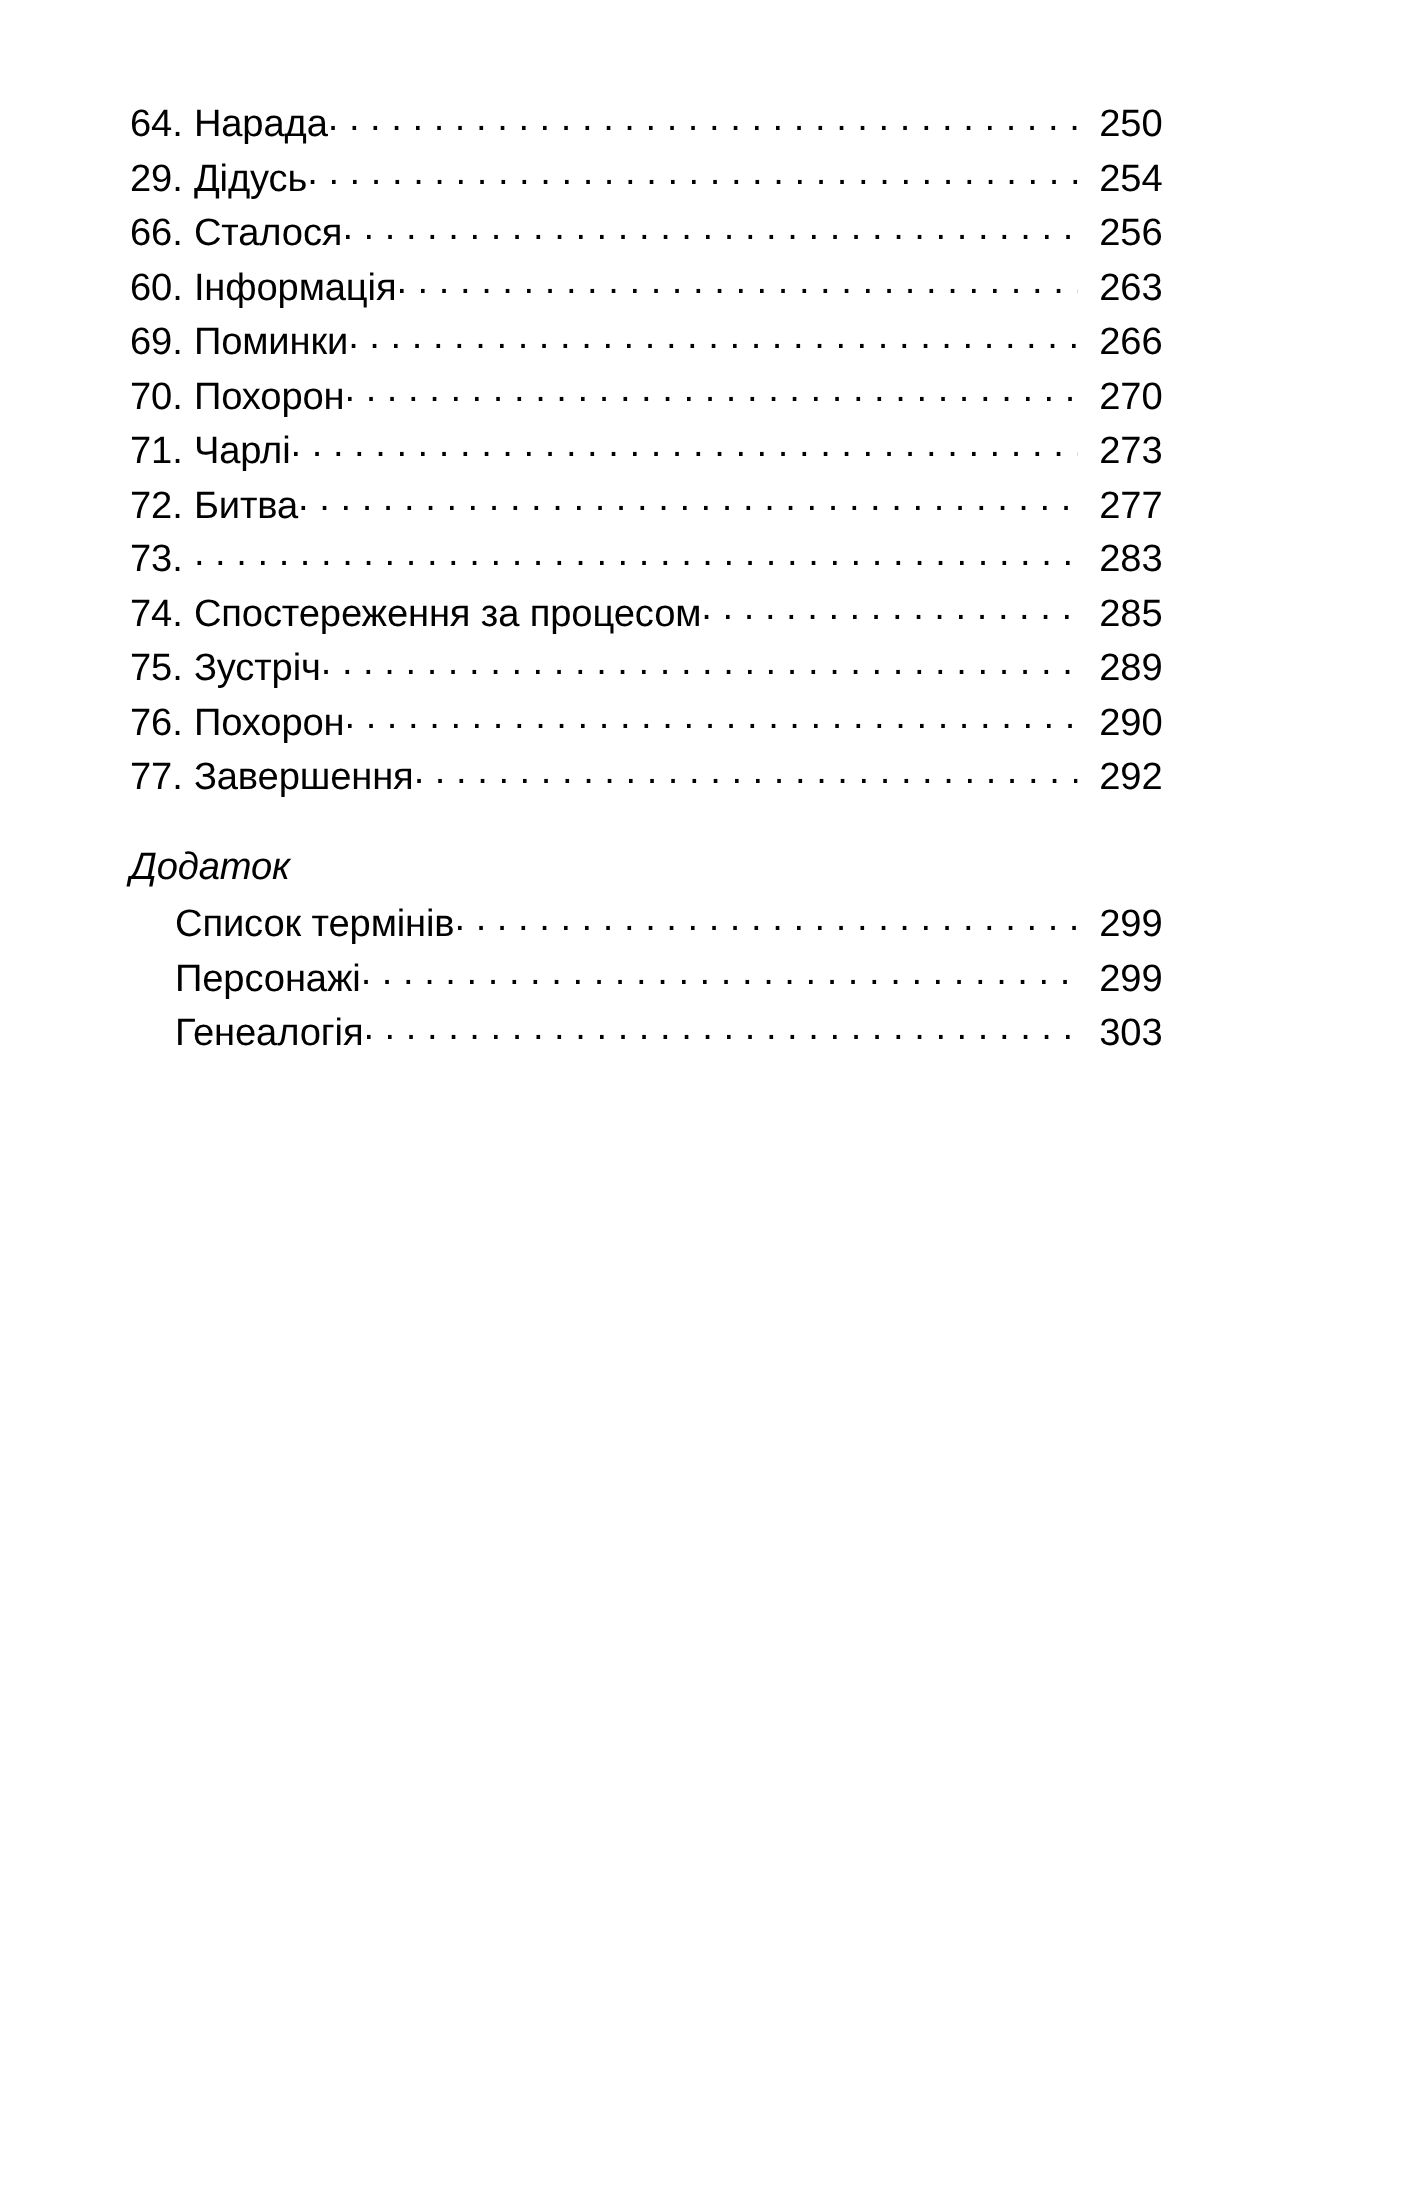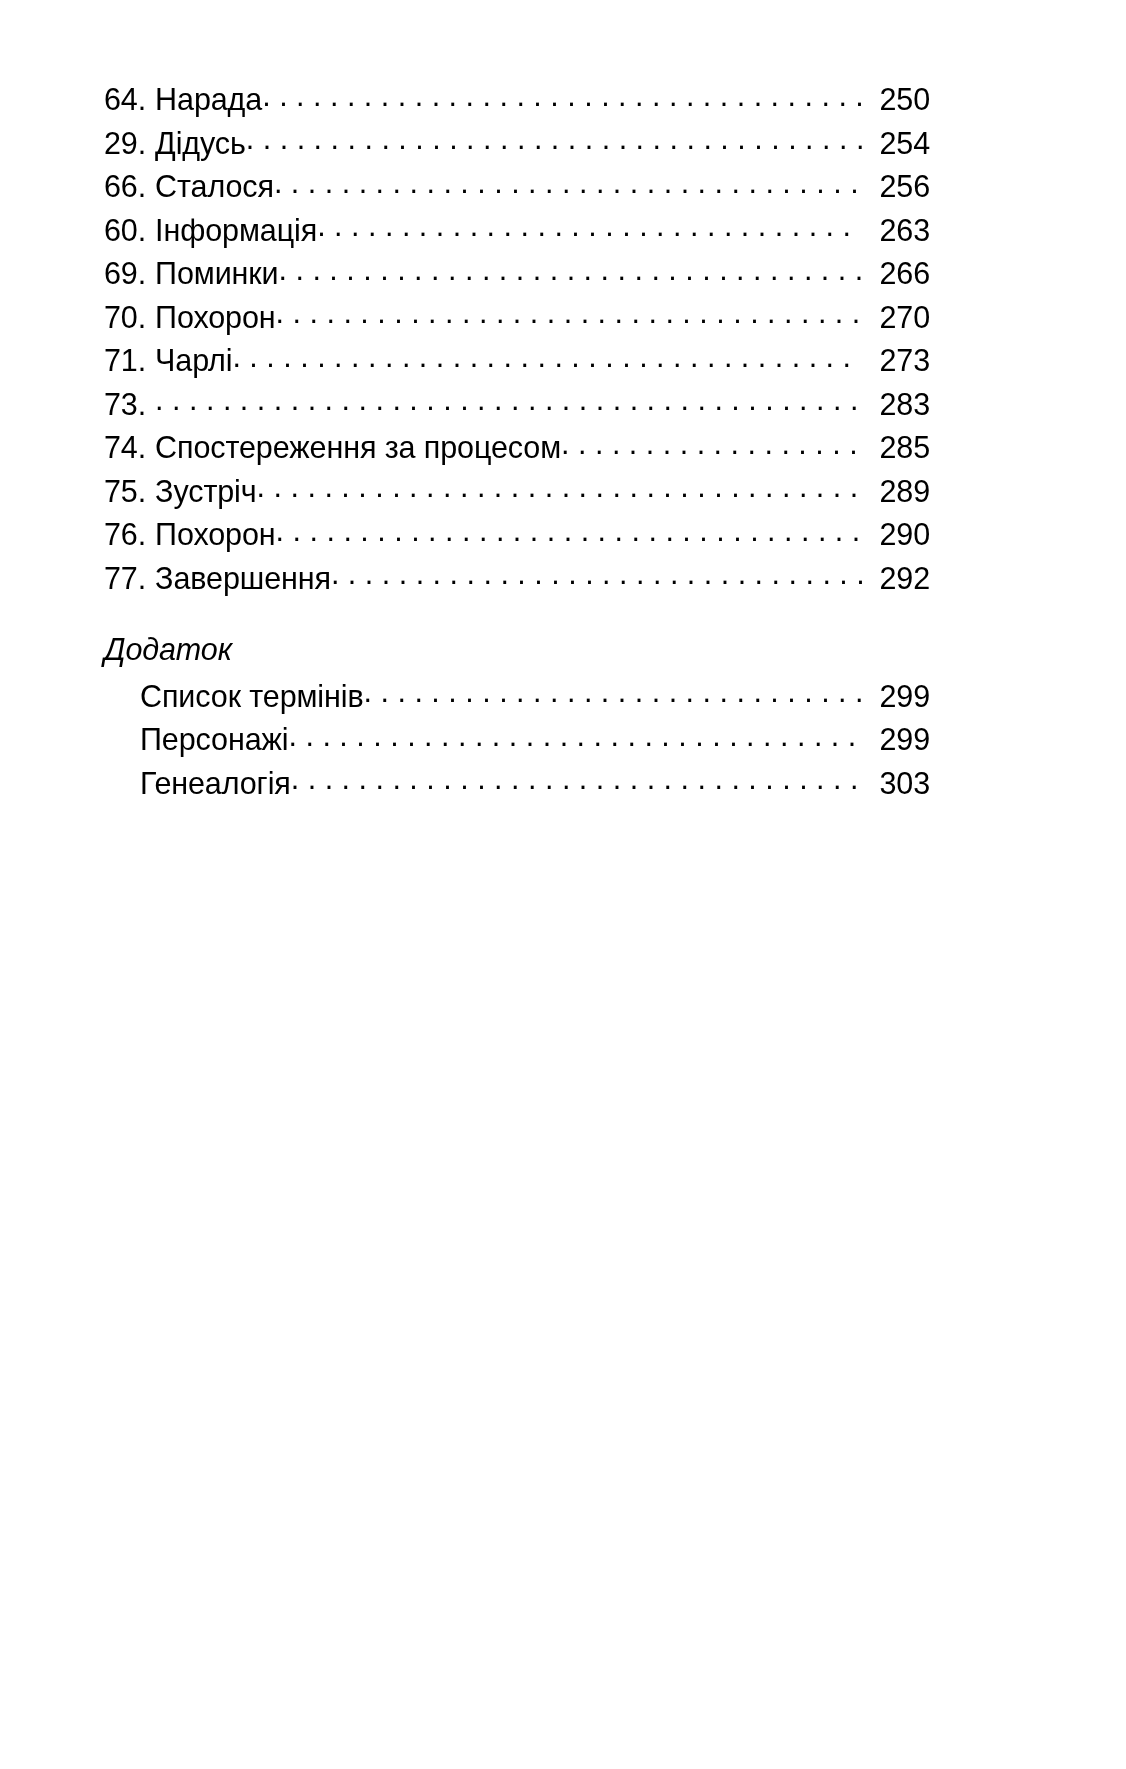--- a/index.html
+++ b/index.html
@@ -141,20 +141,26 @@
         <span class="toc-num">70.</span>
         <span class="toc-title">Похорон</span>
         <span class="leader"></span>
         <span class="toc-page">270</span>
       </li>
       <li class="toc-row">
         <span class="toc-num">71.</span>
         <span class="toc-title">Чарлі</span>
         <span class="leader"></span>
         <span class="toc-page">273</span>
+      </li>
+      <li class="toc-row">
+        <span class="toc-num">72.</span>
+        <span class="toc-title">Битва</span>
+        <span class="leader"></span>
+        <span class="toc-page">277</span>
       </li>
       <li class="toc-row">
         <span class="toc-num">73.</span>
         <span class="leader"></span>
         <span class="toc-page">283</span>
       </li>
       <li class="toc-row">
         <span class="toc-num">74.</span>
         <span class="toc-title">Спостереження за процесом</span>
         <span class="leader"></span>

